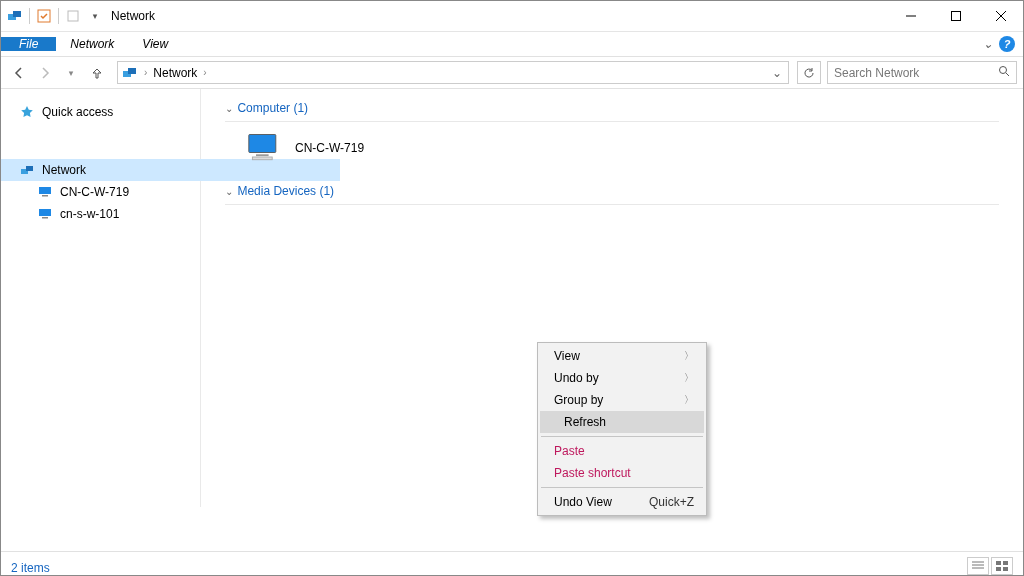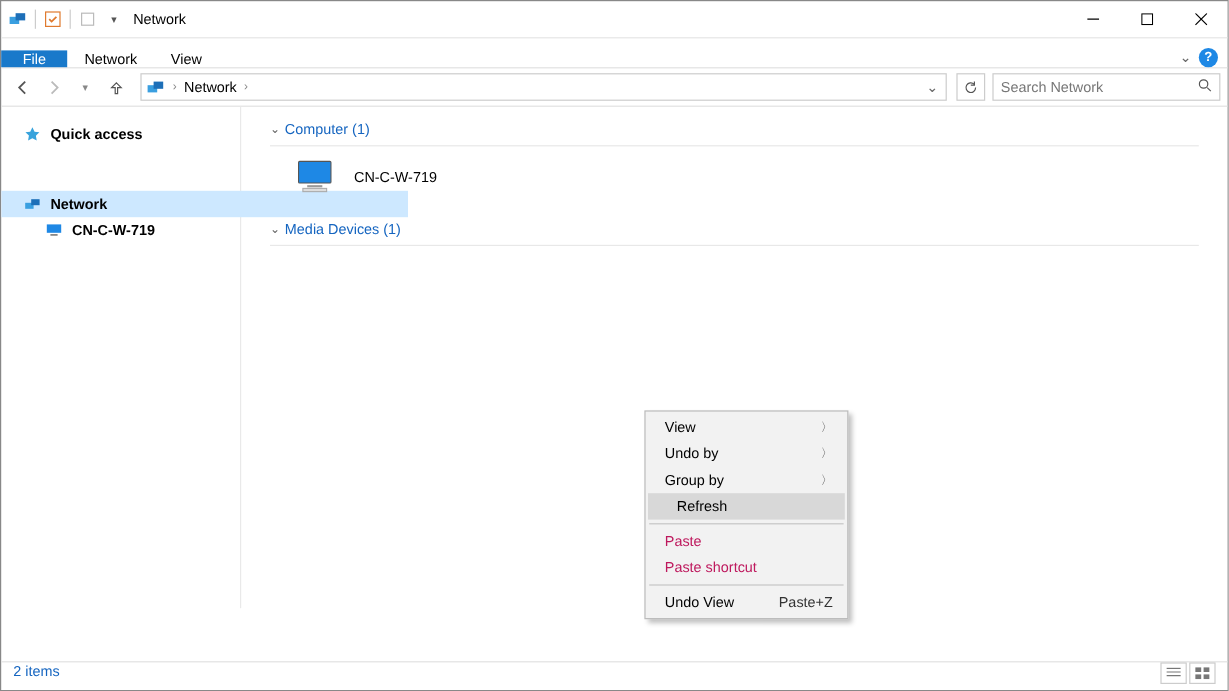--- a/index.html
+++ b/index.html
@@ -9,41 +9,41 @@
 
 .titlebar { height:31px; display:flex; align-items:center; padding-left:4px; border-bottom:1px solid #e5e5e5; }
 .tb-icons { display:flex; align-items:center; gap:2px; }
 .tb-icon { width:20px; height:20px; display:flex; align-items:center; justify-content:center; }
 .tb-sep { width:1px; height:16px; background:#ccc; margin:0 2px; }
 .tb-title { margin-left:6px; }
 .tb-sys { margin-left:auto; display:flex; }
 .tb-btn { width:45px; height:29px; display:flex; align-items:center; justify-content:center; }
 
 
-.ribbon { height:25px; display:flex; align-items:flex-end; border-bottom:1px solid #e1e1e1; }
+.ribbon { height:25px; display:flex; align-items:center; border-bottom:1px solid #e1e1e1;font-style:italic; }
 .file-tab { background:#1979ca; color:#fff; padding:0 18px; display:flex; align-items:center; }
 .r-tab { padding:0 14px; display:flex; align-items:center; }
 .rib-right { margin-left:auto; display:flex; align-items:center; gap:6px; padding-right:8px; }
 .chev { color:#666; }
 .help { width:16px; height:16px; border-radius:50%; background:#1e88e5; color:#fff; display:flex; align-items:center; justify-content:center; font-size:11px; font-weight:bold; }
 
 
 .addrbar { height:32px; display:flex; align-items:center; padding:0 6px; gap:2px; border-bottom:1px solid #e1e1e1; }
 .nav-btn { width:24px; height:24px; display:flex; align-items:center; justify-content:center; color:#888; }
 .nav-btn.active { color:#555; }
 .addrbox { flex:1; height:23px; border:1px solid #ccc; margin:0 6px; display:flex; align-items:center; padding-left:4px; gap:4px; }
 .addr-sep { color:#888; font-size:10px; margin:0 2px; }
 .addrbox .drop { margin-left:auto; padding:0 6px; color:#666; }
 .refreshbtn { width:24px; height:23px; border:1px solid #ccc; display:flex; align-items:center; justify-content:center; margin-right:4px; }
 .searchbox { width:190px; height:23px; border:1px solid #ccc; display:flex; align-items:center; padding:0 6px; color:#777;gap:48px; }
 .searchbox span.mag { margin-left:auto; color:#555; }
 
 
 .body { flex:1; display:flex; overflow:hidden; }
-.nav { width:200px; border-right:1px solid #e9e9e9; padding-top:12px;font-weight:bold; }
+.nav { width:200px; border-right:1px solid #e9e9e9; padding-top:12px; }
 .nav-item { height:22px; display:flex; align-items:center; padding-left:18px; gap:7px; }
 .nav-item.sub { padding-left:36px; }
 .nav-item.sel { background:#cde8ff; }
 .nav-spacer { height:12px; }
 
 .content { flex:1; padding:8px 24px; overflow:auto; position:relative; }
 .group-hdr { display:flex; align-items:center; gap:4px; color:#1565c0; padding:4px 0 6px 0; border-bottom:1px solid #e8e8e8; margin-bottom:4px; }
 .group-hdr .caret { font-size:10px; color:#666; }
 .item { display:flex; align-items:center; gap:12px; padding:4px 0 14px 22px; }
 .item .lbl { }
@@ -55,21 +55,21 @@
 
 .ctxmenu { position:absolute; left:536px; top:341px; width:170px; background:#f2f2f2; border:1px solid #bcbcbc; box-shadow:3px 3px 4px rgba(0,0,0,.25); padding:2px; }
 .ctx-item { height:22px; display:flex; align-items:center; padding:0 10px 0 14px; }
 .ctx-item .arrow { margin-left:auto; color:#555; font-size:10px; }
 .ctx-item .shortcut { margin-left:auto; color:#333; }
 .ctx-item.hover { background:#d8d8d8;padding-left:24px; }
 .ctx-item.disabled { color:#be185d; }
 .ctx-sep { height:1px; background:#c5c5c5; margin:3px 1px; }
 
 
-.status { height:24px; border-top:1px solid #e1e1e1; display:flex; align-items:flex-start; padding:0 10px;margin-top:44px; }
+.status { height:24px; border-top:1px solid #e1e1e1; display:flex; align-items:flex-end; padding:0 10px;margin-top:44px; }
 .status .count { color:#1565c0; }
 .viewbtns { margin-left:auto; display:flex; gap:2px; }
 .viewbtn { width:22px; height:18px; border:1px solid #ccc; display:flex; align-items:center; justify-content:center; }
 
 
 .net-ic svg, .mon-ic svg, .media-ic svg { display:block; }
 </style>
 </head>
 <body>
 
@@ -199,20 +199,29 @@
         <span>Network</span>
       </div>
       <div class="nav-item sub">
         <span class="ic">
             <svg width="14" height="14" viewBox="0 0 14 14">
               <rect x="1" y="2" width="12" height="7" fill="#1e88e5"></rect>
               <rect x="4" y="10" width="6" height="1.5" fill="#888"></rect>
             </svg>
           </span>
         <span>CN-C-W-719</span>
+      </div>
+      <div class="nav-item sub">
+        <span class="ic">
+            <svg width="14" height="14" viewBox="0 0 14 14">
+              <rect x="1" y="2" width="12" height="7" fill="#1e88e5"></rect>
+              <rect x="4" y="10" width="6" height="1.5" fill="#888"></rect>
+            </svg>
+          </span>
+        <span>cn-s-w-101</span>
       </div>
     </div>
 
     <div class="content">
       <div class="group-hdr">
         <span class="caret">⌄</span>
         <span>Computer (1)</span>
       </div>
       <div class="item">
         <span class="ic-lg mon-ic">
@@ -273,17 +282,17 @@
     <div class="ctx-sep"></div>
     <div class="ctx-item disabled">
       <span>Paste</span>
     </div>
     <div class="ctx-item disabled">
       <span>Paste shortcut</span>
     </div>
     <div class="ctx-sep"></div>
     <div class="ctx-item">
       <span>Undo View</span>
-      <span class="shortcut">Paste+Z</span>
+      <span class="shortcut">Quick+Z</span>
     </div>
   </div>
 
 </div>
 
 </body></html>

